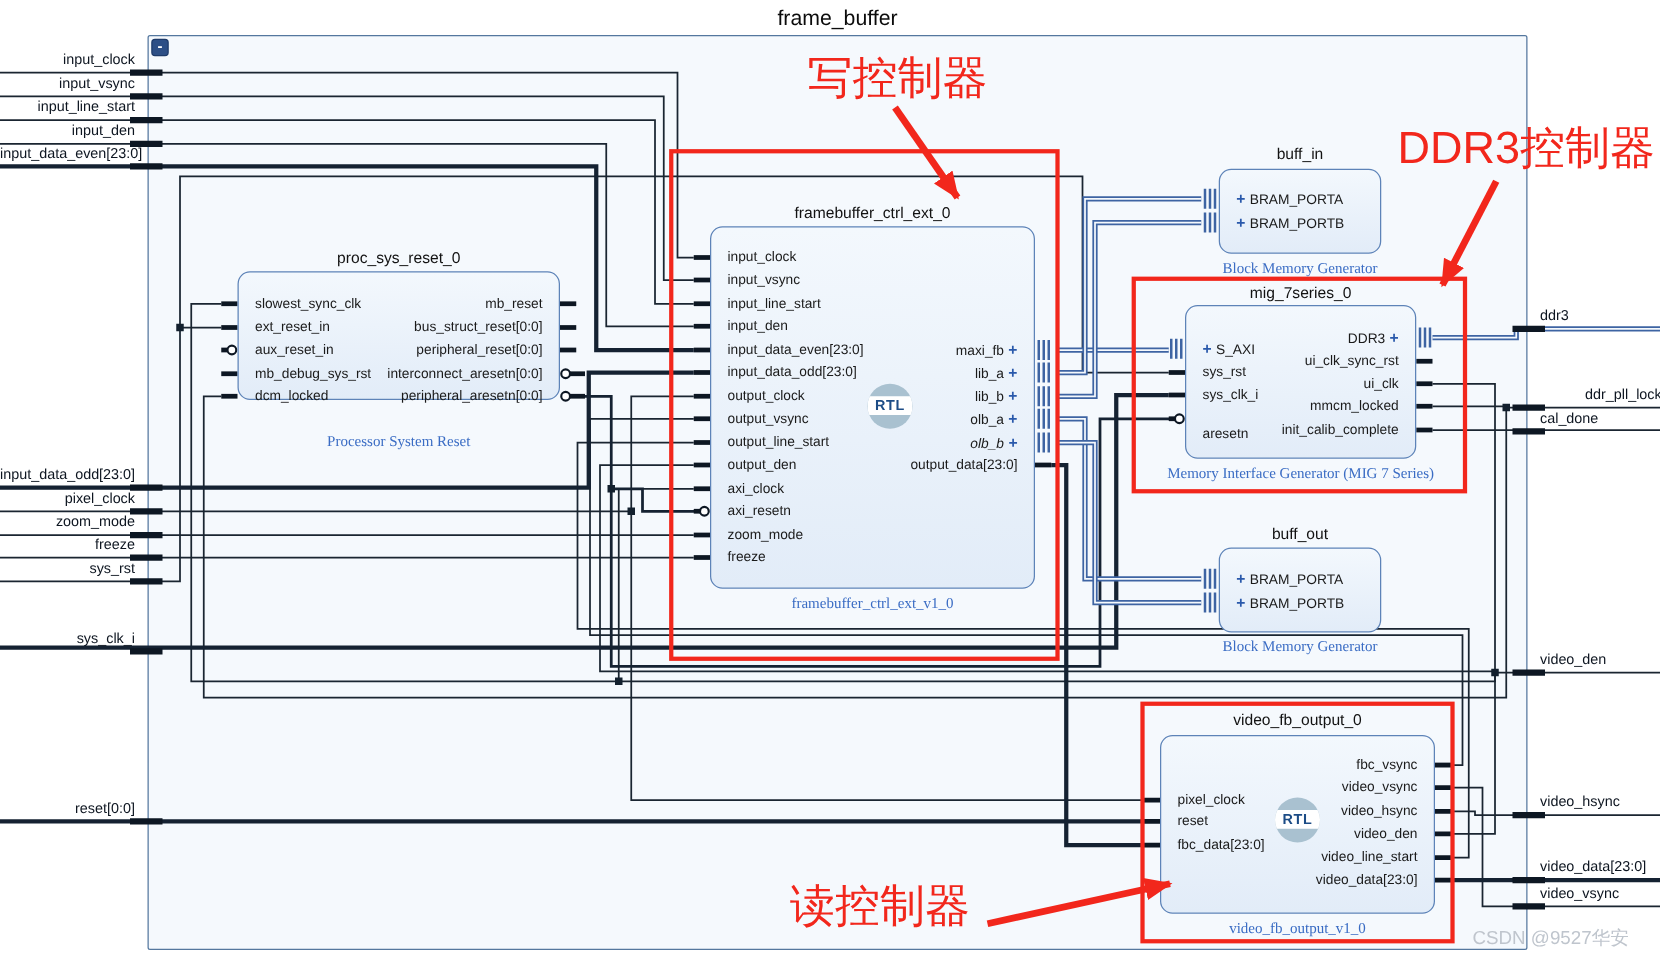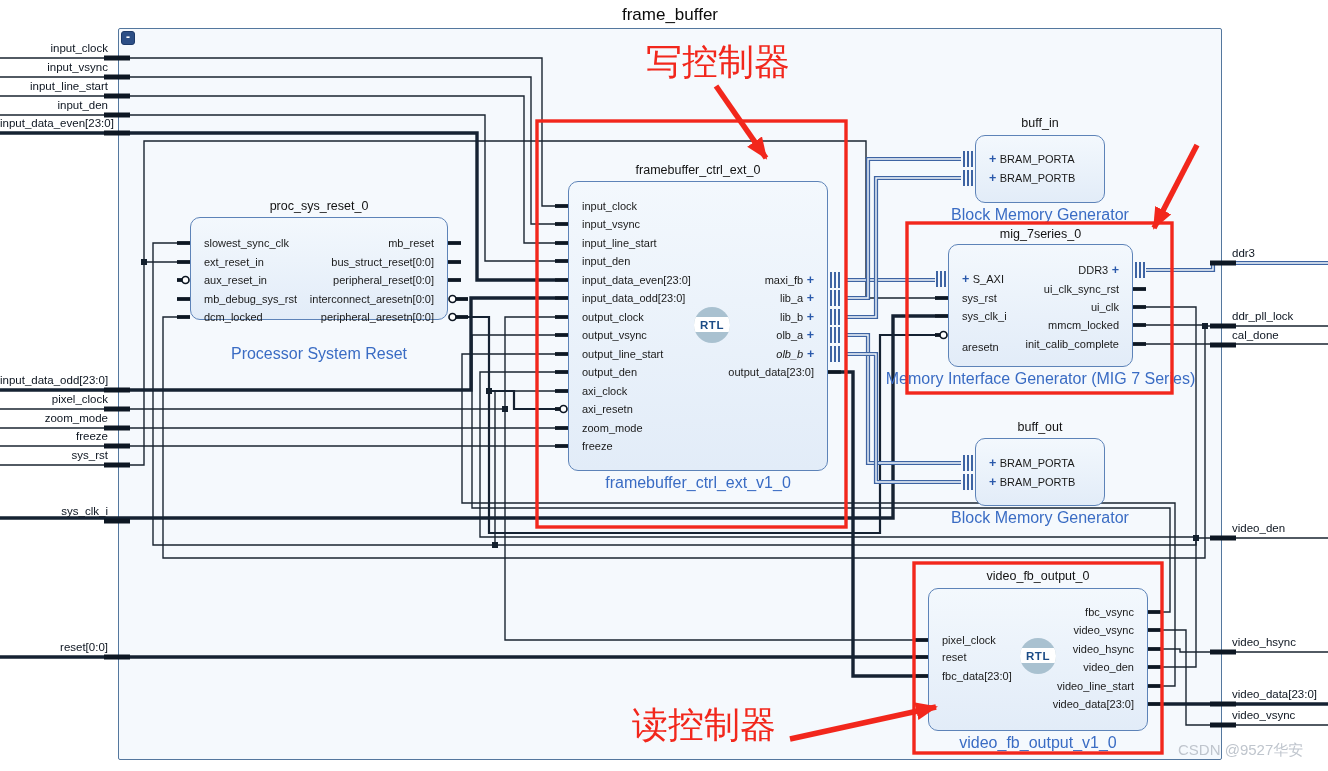--- a/index.html
+++ b/index.html
@@ -13,22 +13,22 @@
   .collapse-btn{position:absolute;left:121px;top:31px;width:14px;height:14px;background:#2d4f86;
                 border:1px solid #1d3a69;border-radius:3px;color:#ffffff;font-size:12px;line-height:11px;
                 text-align:center;font-weight:bold;box-sizing:border-box;cursor:pointer;}
   .port-label{position:absolute;font-size:11.5px;color:#0d1520;height:14px;line-height:14px;white-space:nowrap;}
   .port-label.left{left:0;width:108px;text-align:right;}
   .port-label.right{left:1232px;text-align:left;}
   .block{position:absolute;background:linear-gradient(180deg,#f3f8fd 0%,#e2ecf8 100%);
          border:1.3px solid #5d83b8;border-radius:10px;box-sizing:border-box;}
   .block-title{position:absolute;font-size:12.5px;color:#121212;white-space:nowrap;
                transform:translateX(-50%);height:15px;line-height:15px;}
-  .block-type{position:absolute;font-size:16px;color:#3a6cc4;white-space:nowrap;
-              transform:translateX(-50%);height:15px;line-height:15px;}
+  .block-type{position:absolute;font-size:12px;color:#3a6cc4;white-space:nowrap;
+              transform:translateX(-50%);height:15px;line-height:15px;font-family:Liberation Serif, serif;}
   .pin{position:absolute;font-size:11px;color:#1a1a1a;white-space:nowrap;height:14px;line-height:14px;}
   .pin.in{left:13px;} .pin.out{right:13px;text-align:center;}
   .plus{color:#2a59ab;font-weight:bold;font-size:12.5px;}
   .rtl-badge{position:absolute;width:36px;height:36px;border-radius:50%;background:#a9c1d0;
              transform:translate(-50%,-50%);overflow:hidden;}
   .rtl-band{position:absolute;left:0;right:0;top:10px;height:15px;background:#ffffff;
             display:flex;align-items:center;justify-content:center;
             font-weight:bold;font-size:11.5px;color:#1c4c86;letter-spacing:.5px;}
   .red-text{position:absolute;color:#f2271c;font-size:36px;font-weight:500;white-space:nowrap;}
   .watermark{position:absolute;left:1178px;top:741px;font-size:15px;color:#bfc5cd;white-space:nowrap;}
@@ -195,21 +195,21 @@
       <div class="port-label left" style="top: 98px;">input_den</div>
       <div class="port-label left" style="top: 116px;">input_data_even[23:0]</div>
       <div class="port-label left" style="top: 373px;">input_data_odd[23:0]</div>
       <div class="port-label left" style="top: 392px;">pixel_clock</div>
       <div class="port-label left" style="top: 411px;">zoom_mode</div>
       <div class="port-label left" style="top: 429px;">freeze</div>
       <div class="port-label left" style="top: 448px;">sys_rst</div>
       <div class="port-label left" style="top: 504px;">sys_clk_i</div>
       <div class="port-label left" style="top: 640px;">reset[0:0]</div>
       <div class="port-label right" style="top: 246px;">ddr3</div>
-      <div class="port-label right" style="top: 309px;">ddr_pll_lock</div>
+      <div class="port-label right" style="top: 309px; margin-left: 36px;">ddr_pll_lock</div>
       <div class="port-label right" style="top: 328px;">cal_done</div>
       <div class="port-label right" style="top: 521px;">video_den</div>
       <div class="port-label right" style="top: 635px;">video_hsync</div>
       <div class="port-label right" style="top: 687px;">video_data[23:0]</div>
       <div class="port-label right" style="top: 708px;">video_vsync</div>
       <div class="block" style="left: 190px; top: 217px; width: 258px; height: 103px;">
         <div class="pin in" style="top: 18px;"><span>slowest_sync_clk</span></div>
         <div class="pin in" style="top: 37px;"><span>ext_reset_in</span></div>
         <div class="pin in" style="top: 55px;"><span>aux_reset_in</span></div>
         <div class="pin in" style="top: 74px;"><span>mb_debug_sys_rst</span></div>
@@ -299,20 +299,21 @@
     </defs>
   <rect x="537" y="121" width="309" height="406" fill="none" stroke="#f2271c" stroke-width="3.4"></rect>
       <rect x="907" y="223" width="265" height="170" fill="none" stroke="#f2271c" stroke-width="3.4"></rect>
       <rect x="914" y="563" width="248" height="190" fill="none" stroke="#f2271c" stroke-width="3.4"></rect>
       <line x1="716" y1="86" x2="766" y2="158" stroke="#f2271c" stroke-width="5.5" marker-end="url(#ah)"></line>
       <line x1="1197" y1="145" x2="1154" y2="228" stroke="#f2271c" stroke-width="5.5" marker-end="url(#ah)"></line>
       <line x1="790" y1="739" x2="936" y2="707" stroke="#f2271c" stroke-width="5.5" marker-end="url(#ah)"></line>
     </svg>
 
   <div class="red-text" style="left:646px;top:38px">写控制器</div>
+  <div class="red-text" style="left:1118px;top:94px">DDR3控制器</div>
   <div class="red-text" style="left:632px;top:701px">读控制器</div>
 
   <div class="watermark">
     <span>CSDN</span>
     <span> </span>
     <span>@9527华安</span>
   </div>
 </div>
 
 </body></html>

